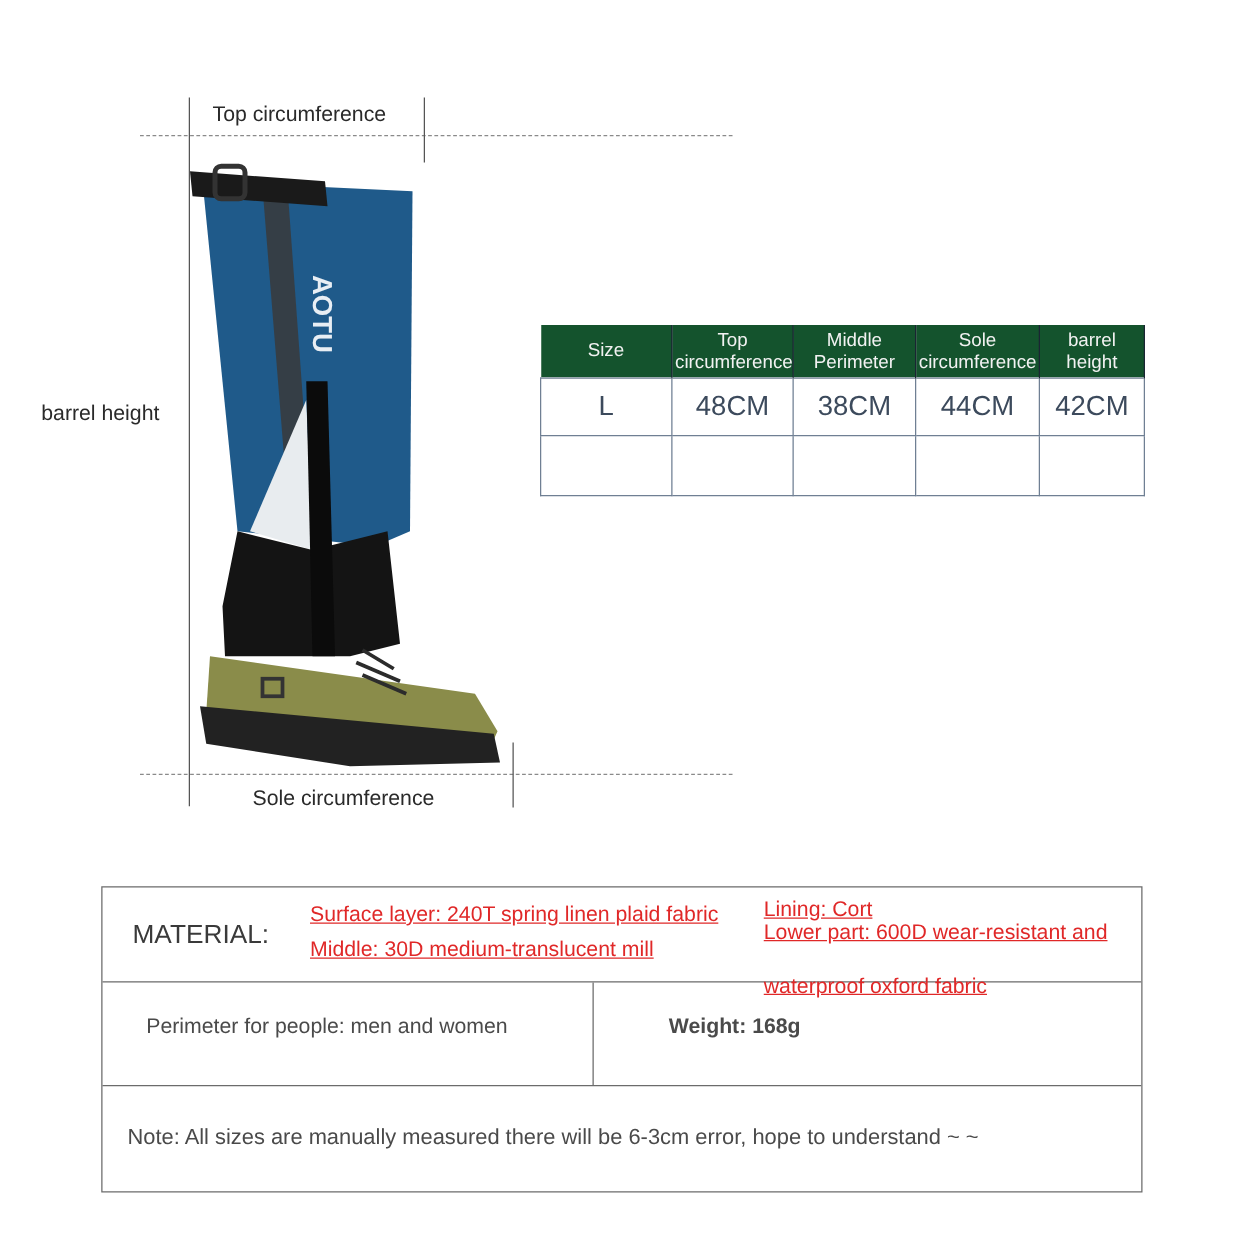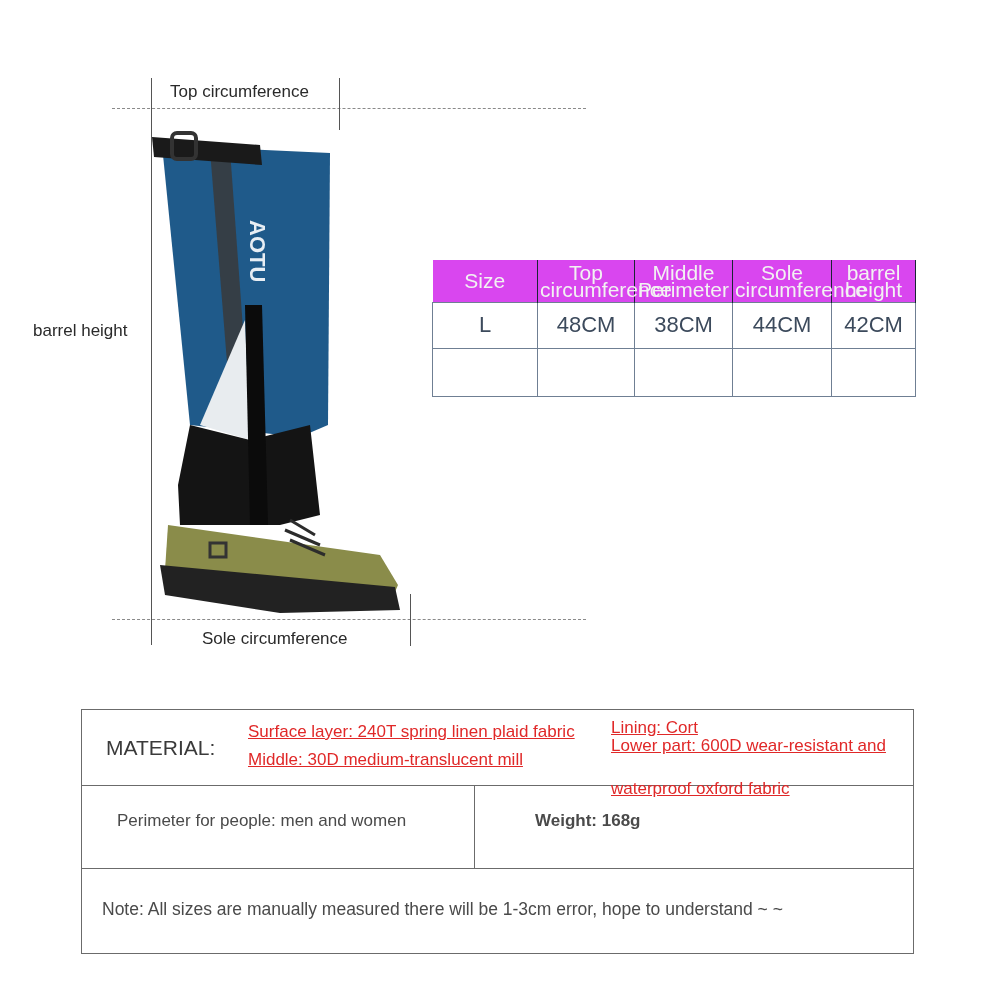--- a/index.html
+++ b/index.html
@@ -12,22 +12,22 @@
     .dash-h { position: absolute; height: 0; border-top: 1.5px dashed #8a8a8a; }
     .vline { position: absolute; width: 0; border-left: 1.5px solid #555; }
     .dim-label { position: absolute; font-size: 17px; color: #2a2a2a; white-space: nowrap; }
 
     
     .size-table {
       position: absolute; left: 432px; top: 260px; width: 483px;
       border-collapse: collapse; table-layout: fixed;
     }
     .size-table th {
-      background: #d946ef; color: #f2f2f2; font-weight: normal;
-      font-size: 21px; line-height: 17px; height: 42px; padding: 0 2px;
+      background: #14532d; color: #f2f2f2; font-weight: normal;
+      font-size: 15px; line-height: 17px; height: 42px; padding: 0 2px;
       text-align: center; border-right: 1px solid #1a2533;
     }
     .size-table td {
       height: 46px; text-align: center; font-size: 22px; color: #3c4a5c;
       border: 1.5px solid #6f7f93; background: #fff;
     }
     .size-table tr.empty td { height: 48px; }
 
     
     .mat-box {
@@ -117,14 +117,14 @@
     <div class="red" style="left:166px; top:41px;">Middle: 30D medium-translucent mill</div>
     <div class="red" style="left:529px; top:9px;">Lining: Cort</div>
     <div class="red" style="left:529px; top:27px;">Lower part: 600D wear-resistant and</div>
     <div class="red" style="left:529px; top:45px;margin-top:25px;">waterproof oxford fabric</div>
   </div>
   <div class="mat-row2">
     <div class="grey-text" style="left:35px; top:25px;">Perimeter for people: men and women</div>
     <div class="divider"></div>
     <div class="grey-text" style="left:453px; top:25px;font-weight:bold;">Weight: 168g</div>
   </div>
-  <div class="grey-text" style="left:20px; top:189px; font-size:17.5px;">Note: All sizes are manually measured there will be 1-3cm error, hope to understand ~ ~</div>
+  <div class="grey-text" style="left:20px; top:189px; font-size:17.5px;">Note: All sizes are manually measured there will be 6-3cm error, hope to understand ~ ~</div>
 </div>
 
 </body></html>

